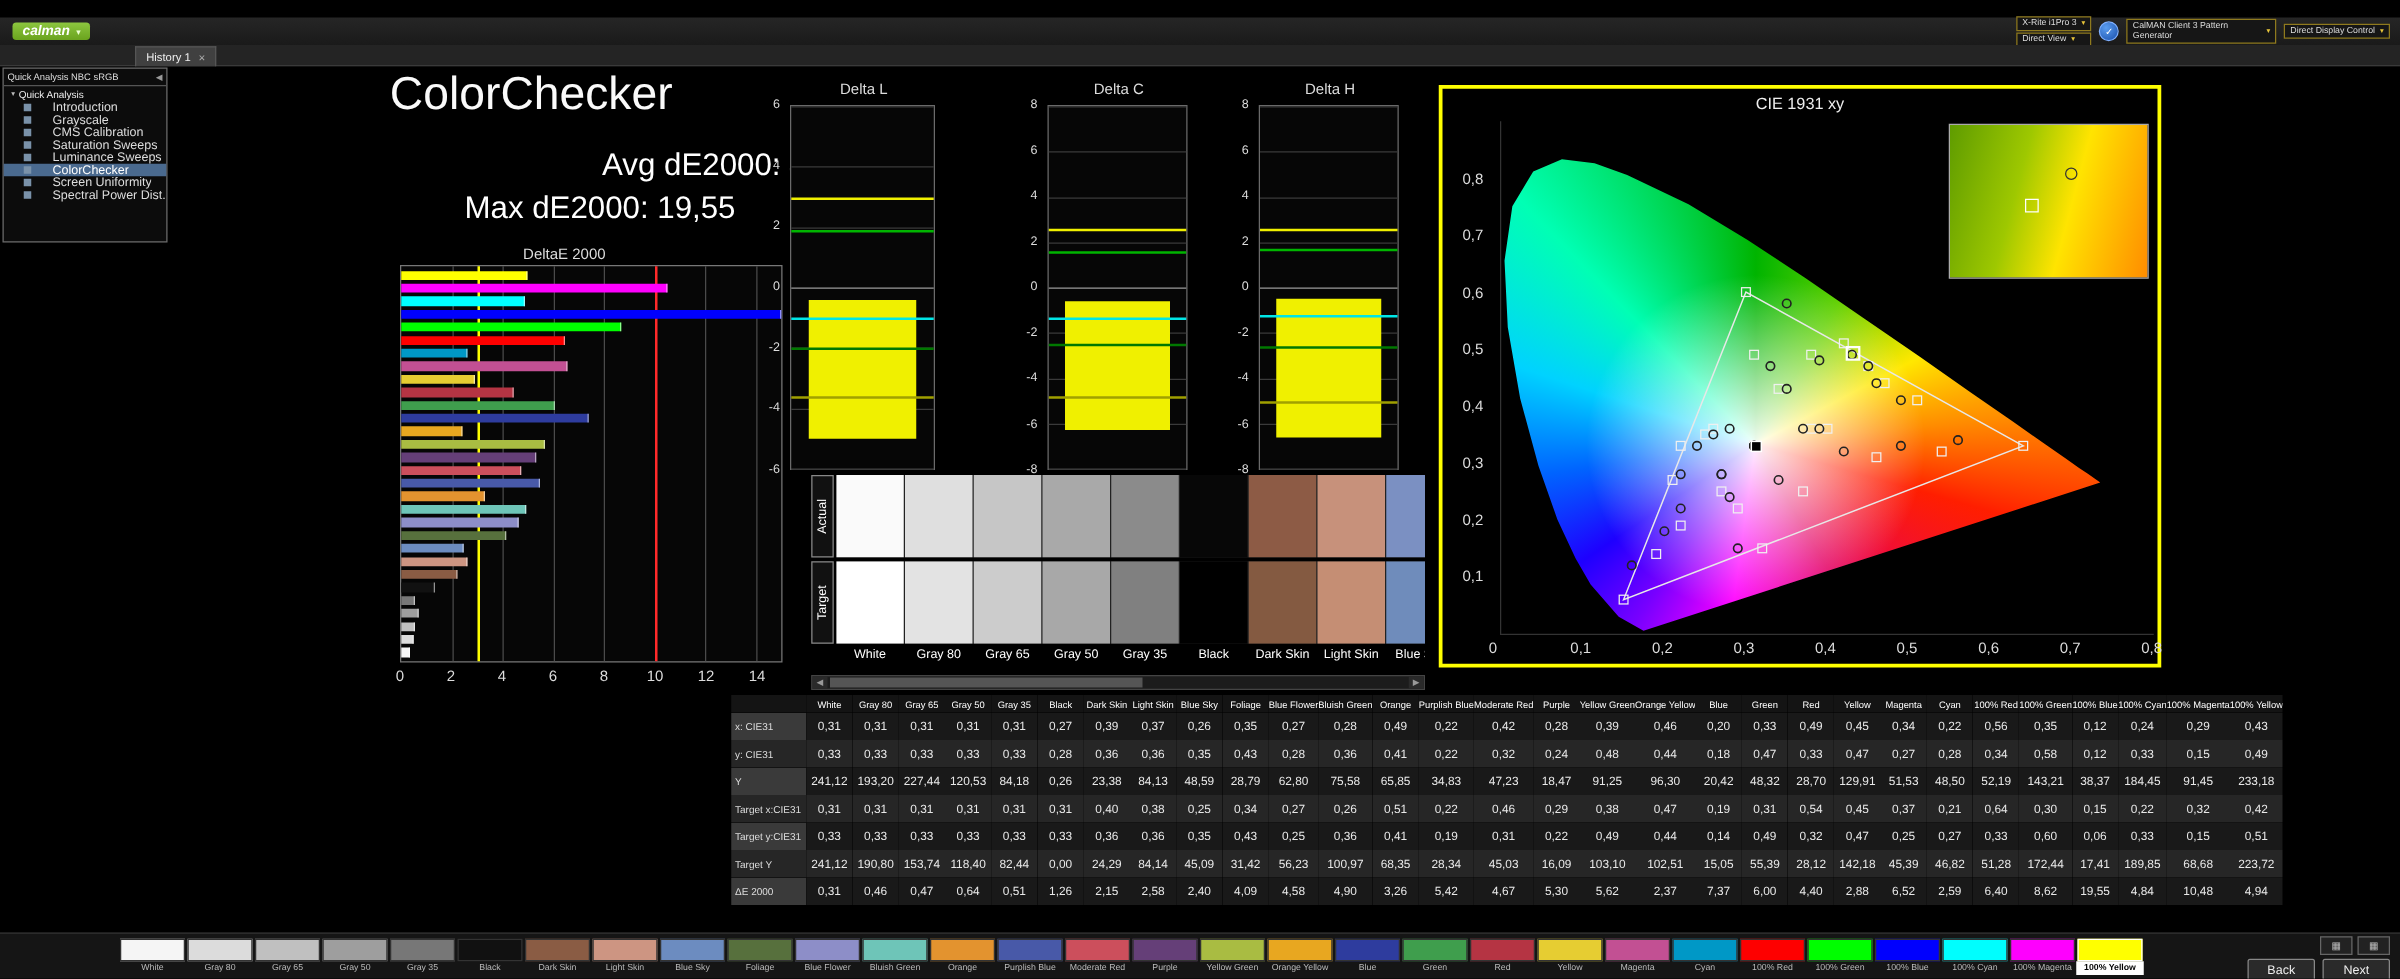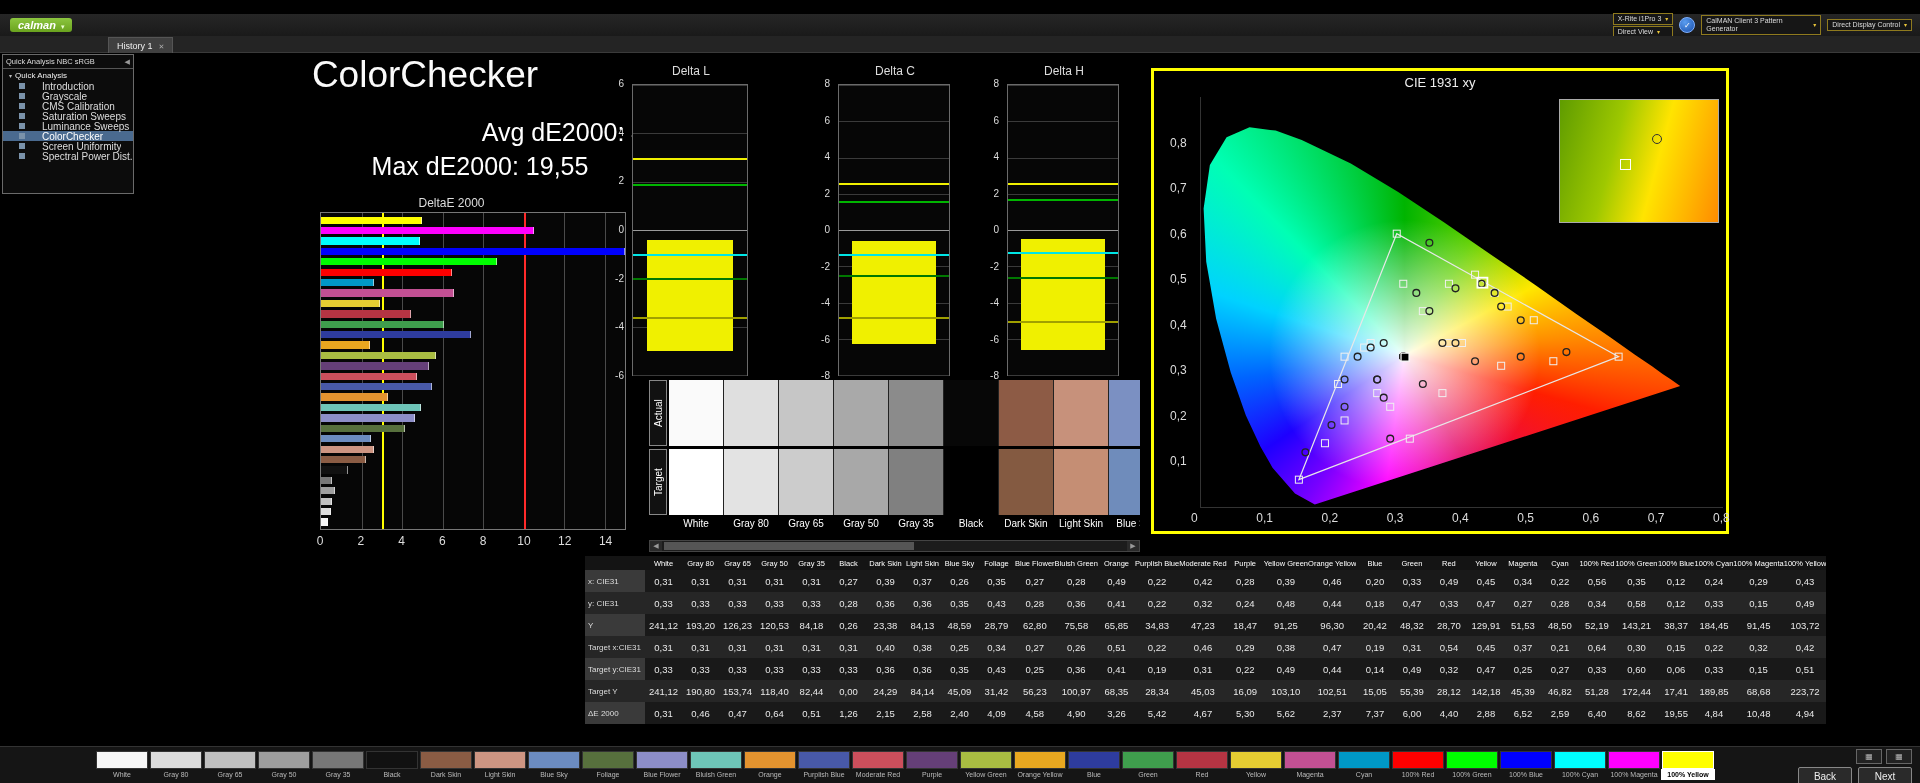--- a/index.html
+++ b/index.html
@@ -680,21 +680,21 @@
           <td>0,58</td>
           <td>0,12</td>
           <td>0,33</td>
           <td>0,15</td>
           <td>0,49</td>
         </tr>
         <tr>
           <td class="rowlabel">Y</td>
           <td>241,12</td>
           <td>193,20</td>
-          <td>126,23</td>
+          <td>227,44</td>
           <td>120,53</td>
           <td>84,18</td>
           <td>0,26</td>
           <td>23,38</td>
           <td>84,13</td>
           <td>48,59</td>
           <td>28,79</td>
           <td>62,80</td>
           <td>75,58</td>
           <td>65,85</td>
@@ -707,21 +707,21 @@
           <td>48,32</td>
           <td>28,70</td>
           <td>129,91</td>
           <td>51,53</td>
           <td>48,50</td>
           <td>52,19</td>
           <td>143,21</td>
           <td>38,37</td>
           <td>184,45</td>
           <td>91,45</td>
-          <td>103,72</td>
+          <td>233,18</td>
         </tr>
         <tr class="alt">
           <td class="rowlabel">Target x:CIE31</td>
           <td>0,31</td>
           <td>0,31</td>
           <td>0,31</td>
           <td>0,31</td>
           <td>0,31</td>
           <td>0,31</td>
           <td>0,40</td>

